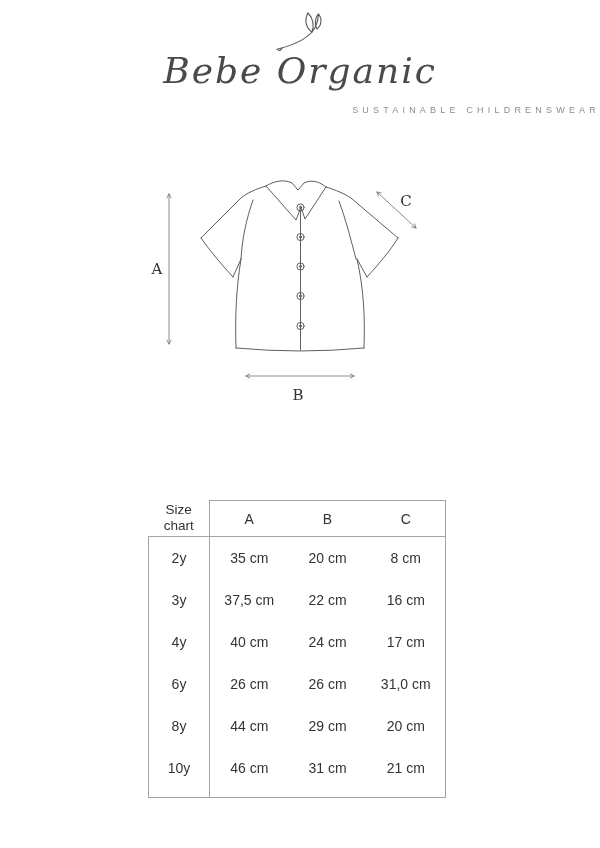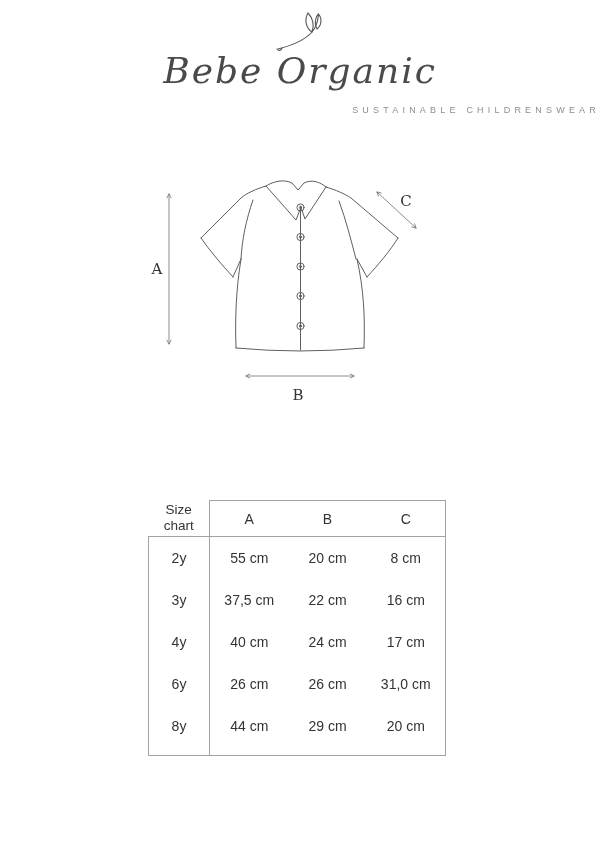--- a/index.html
+++ b/index.html
@@ -134,21 +134,21 @@
           <span style="display:block">chart</span>
         </th>
         <th class="b-top b-bottom b-left">A</th>
         <th class="b-top b-bottom">B</th>
         <th class="b-top b-bottom b-right">C</th>
       </tr>
     </thead>
     <tbody>
       <tr>
         <td class="b-left">2y</td>
-        <td class="b-left">55 cm</td>
+        <td class="b-left">35 cm</td>
         <td>20 cm</td>
         <td class="b-right">8 cm</td>
       </tr>
       <tr>
         <td class="b-left">3y</td>
         <td class="b-left">37,5 cm</td>
         <td>22 cm</td>
         <td class="b-right">16 cm</td>
       </tr>
       <tr>
@@ -162,20 +162,26 @@
         <td class="b-left">26 cm</td>
         <td>26 cm</td>
         <td class="b-right">31,0 cm</td>
       </tr>
       <tr>
         <td class="b-left">8y</td>
         <td class="b-left">44 cm</td>
         <td>29 cm</td>
         <td class="b-right">20 cm</td>
       </tr>
+      <tr>
+        <td class="b-left">10y</td>
+        <td class="b-left">46 cm</td>
+        <td>31 cm</td>
+        <td class="b-right">21 cm</td>
+      </tr>
       <tr class="spacer-row">
         <td class="b-left b-bottom"></td>
         <td class="b-left b-bottom"></td>
         <td class="b-bottom"></td>
         <td class="b-right b-bottom"></td>
       </tr>
     </tbody>
   </table>
 
 </div>

